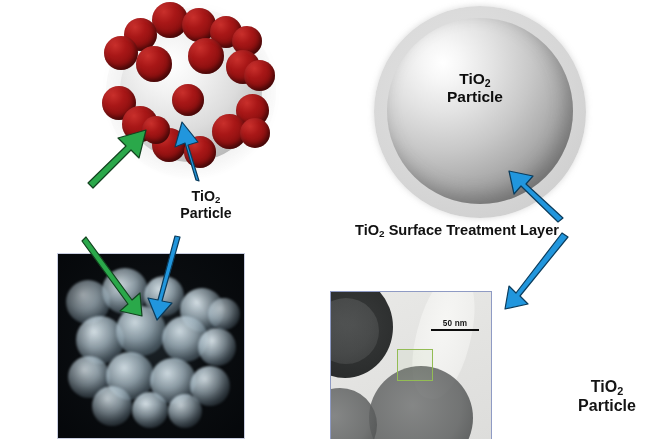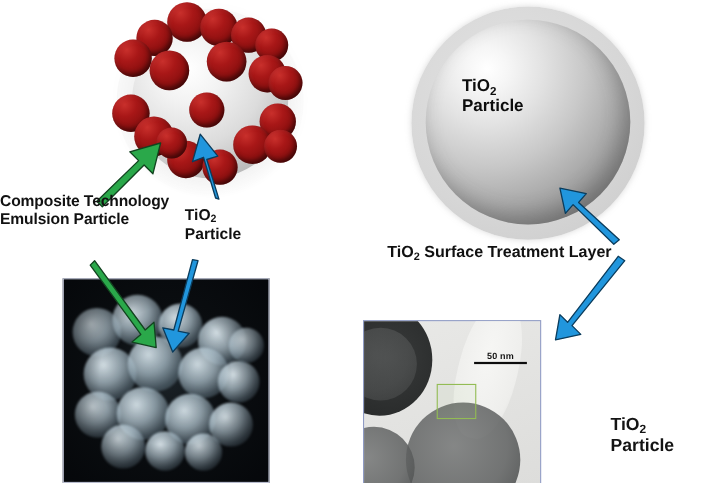--- a/index.html
+++ b/index.html
@@ -18,41 +18,41 @@
     overflow: hidden;
   }
   .abs { position: absolute; }
 
   
   .label {
     font-family: "Liberation Sans", sans-serif;
     font-weight: bold;
     color: #111111;
     line-height: 1.18;
-    text-align: left;
+    text-align: center;
     white-space: nowrap;
   }
   .label sub {
     font-size: 0.68em;
     vertical-align: baseline;
     position: relative;
     top: 0.25em;
   }
 
   #label-composite {
     left: 0px; top: 175px; width: 180px;
     font-size: 14.2px;
     letter-spacing: -0.1px;
   }
   #label-tio2-left {
     left: 168px; top: 188px; width: 76px;
     font-size: 14.2px;
   }
   #label-surface-layer {
-    left: 352px; top: 222px; width: 250px;
+    left: 332px; top: 222px; width: 250px;
     font-size: 14.6px;
   }
   #label-sphere-center {
     left: 420px; top: 70px; width: 110px;
     font-size: 15.5px;
     color: #0d0d0d;
   }
   #label-tem-tio2 {
     left: 555px; top: 378px; width: 104px;
     font-size: 16px;
@@ -335,24 +335,20 @@
 
     <g>
       <path d="M 558 222 L 521 186 L 514 194 L 509 171 L 533 176 L 526 184 L 563 218 Z" fill="#2196dd" stroke="#0b3c5c" stroke-width="1.2" stroke-linejoin="round"></path>
     </g>
 
     <g>
       <path d="M 568 237 L 520 296 L 528 304 L 505 309 L 509 286 L 516 293 L 562 233 Z" fill="#2196dd" stroke="#0b3c5c" stroke-width="1.2" stroke-linejoin="round"></path>
     </g>
   </svg>
 
-  <div id="label-composite" class="abs label">
-    <span>Composite Technology</span><br>
-    <span>Emulsion Particle</span>
-  </div>
 
   <div id="label-tio2-left" class="abs label">
     <span><span>TiO</span><sub>2</sub></span><br>
     <span>Particle</span>
   </div>
 
   <div id="label-surface-layer" class="abs label">
     <span><span>TiO</span><sub>2</sub></span><span> Surface Treatment Layer</span>
   </div>
 

